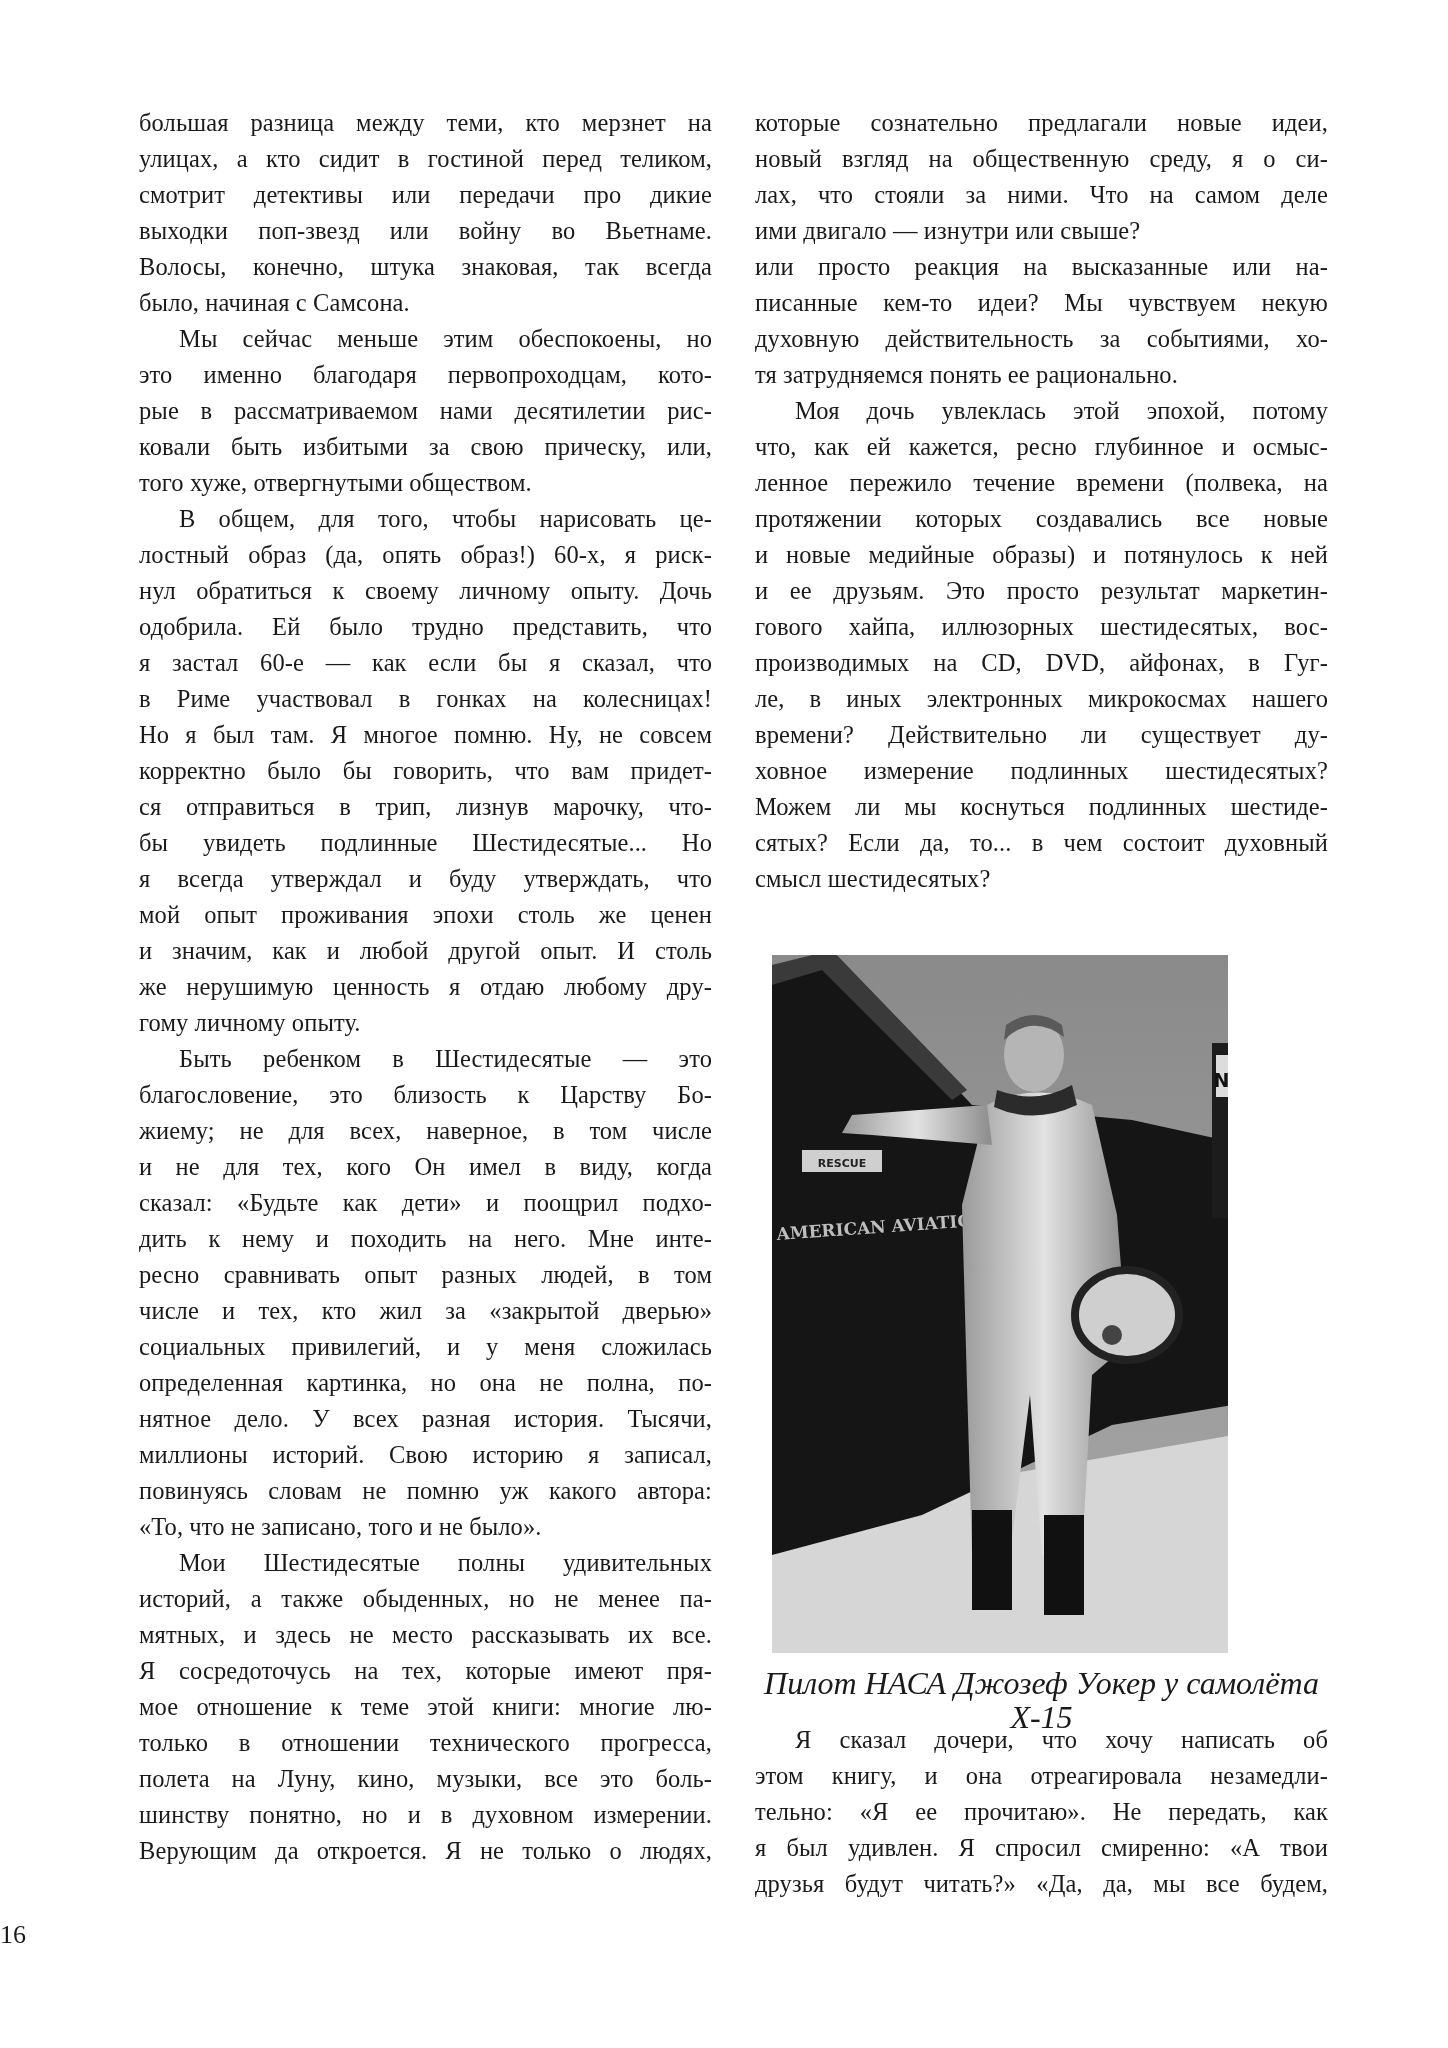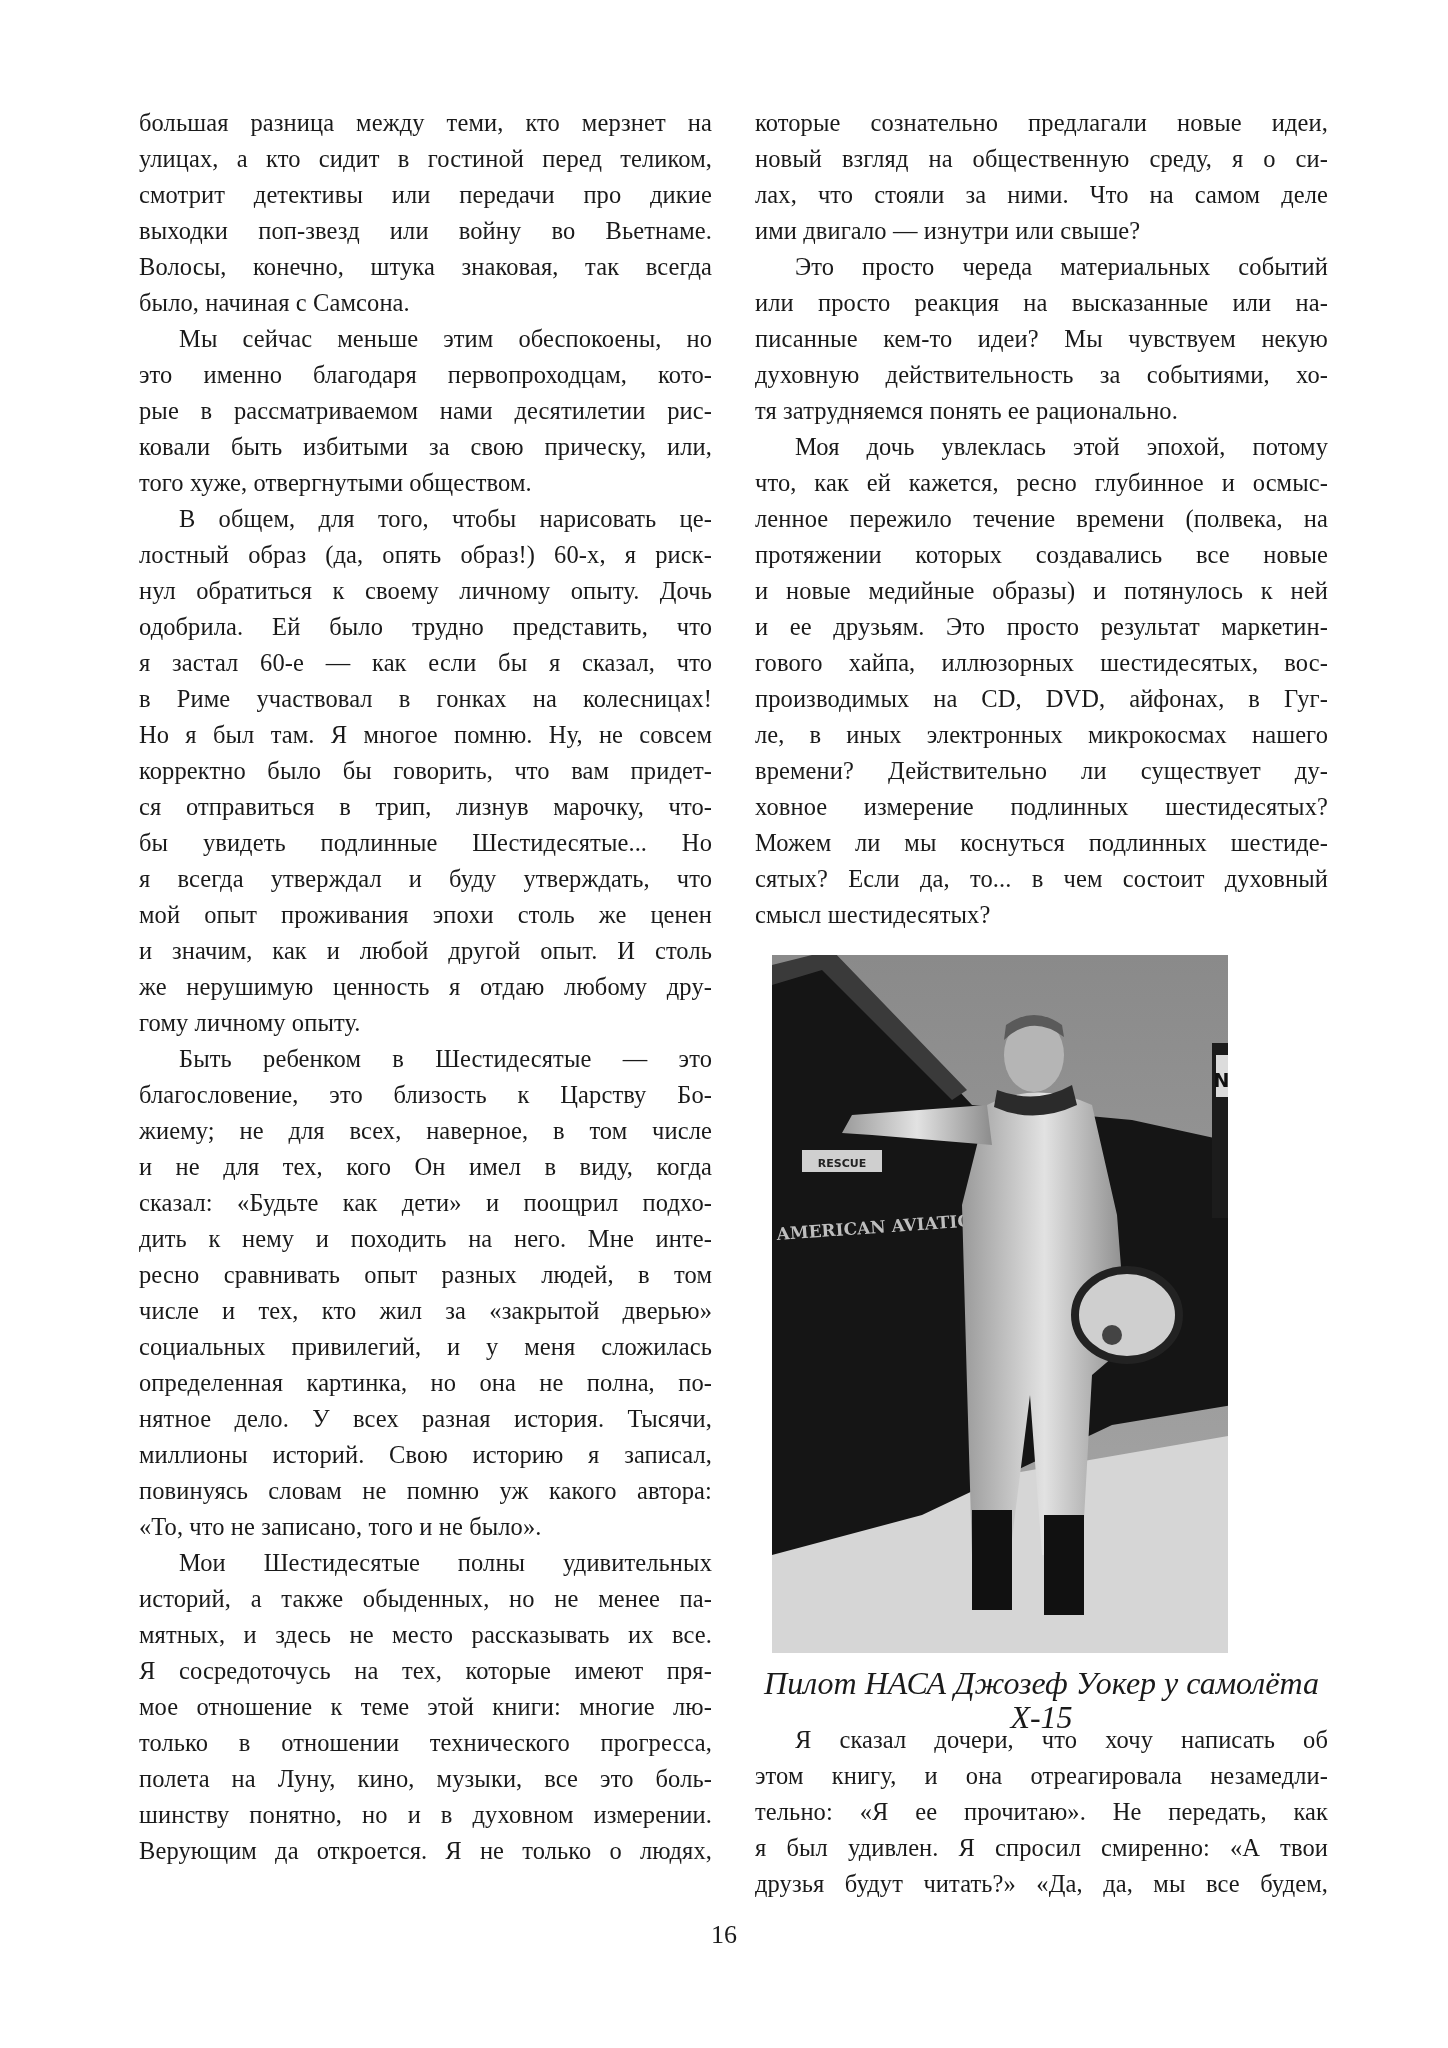--- a/index.html
+++ b/index.html
@@ -11,21 +11,21 @@
   .col-right-bottom { left: 755px; top: 1722px; }
   .line { display: block; height: 36px; line-height: 36px; font-size: 24.5px;
           white-space: nowrap; text-align: justify; text-align-last: justify;
           letter-spacing: 0.1px; }
   .line.last { text-align-last: left; }
   .line.indent { padding-left: 40px; }
   .photo { position: absolute; left: 772px; top: 955px; width: 456px; height: 698px;
            background: #7d7d7d; overflow: hidden; }
   .caption { position: absolute; left: 755px; width: 573px; top: 1666px; text-align: center;
              font-style: italic; font-size: 32px; line-height: 34px; color: #1a1a1a; }
-  .page-number { position: absolute; left: 0; width: 1448px; top: 1918px; text-align: center;
+  .page-number { position: absolute; left: 0; width: 1448px; top: 1918px; 
                  font-size: 26px; line-height: 34px; }
 </style>
 </head>
 <body>
 
 <div class="col col-left" id="col-left">
     <span class="line">большая разница между теми, кто мерзнет на</span>
     <span class="line">улицах, а кто сидит в гостиной перед теликом,</span>
     <span class="line">смотрит детективы или передачи про дикие</span>
     <span class="line">выходки поп-звезд или войну во Вьетнаме.</span>
@@ -73,21 +73,20 @@
     <span class="line">только в отношении технического прогресса,</span>
     <span class="line">полета на Луну, кино, музыки, все это боль-</span>
     <span class="line">шинству понятно, но и в духовном измерении.</span>
     <span class="line">Верующим да откроется. Я не только о людях,</span>
   </div>
 <div class="col col-right" id="col-right-top">
     <span class="line">которые сознательно предлагали новые идеи,</span>
     <span class="line">новый взгляд на общественную среду, я о си-</span>
     <span class="line">лах, что стояли за ними. Что на самом деле</span>
     <span class="line last" style="text-align-last: left;">ими двигало — изнутри или свыше?</span>
-    <span class="line indent">Это просто череда материальных событий</span>
     <span class="line">или просто реакция на высказанные или на-</span>
     <span class="line">писанные кем-то идеи? Мы чувствуем некую</span>
     <span class="line">духовную действительность за событиями, хо-</span>
     <span class="line last" style="text-align-last: left;">тя затрудняемся понять ее рационально.</span>
     <span class="line indent">Моя дочь увлеклась этой эпохой, потому</span>
     <span class="line">что, как ей кажется, ресно глубинное и осмыс-</span>
     <span class="line">ленное пережило течение времени (полвека, на</span>
     <span class="line">протяжении которых создавались все новые</span>
     <span class="line">и новые медийные образы) и потянулось к ней</span>
     <span class="line">и ее друзьям. Это просто результат маркетин-</span>

